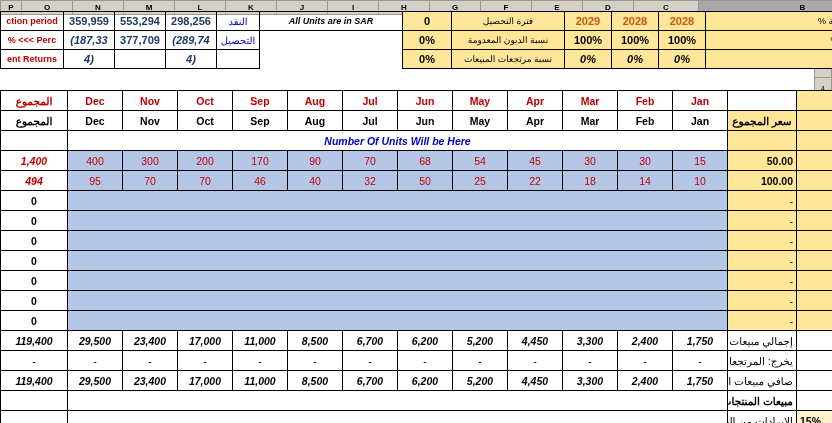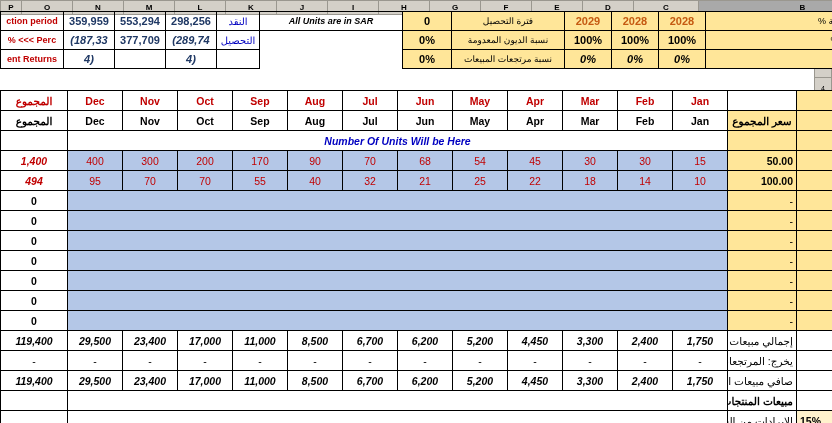--- a/index.html
+++ b/index.html
@@ -258,24 +258,24 @@
       <td class="b bluefill c red">15</td>
       <td class="b yel r bold">50.00</td>
       <td class="b yel r sm ar">اشتراك تحليل عقود عقار</td>
     </tr>
 
     <tr style="height:19px">
       <td class="b white c bold ital red">494</td>
       <td class="b bluefill c red">95</td>
       <td class="b bluefill c red">70</td>
       <td class="b bluefill c red">70</td>
-      <td class="b bluefill c red">55</td>
+      <td class="b bluefill c red">46</td>
       <td class="b bluefill c red">40</td>
       <td class="b bluefill c red">32</td>
-      <td class="b bluefill c red">21</td>
+      <td class="b bluefill c red">50</td>
       <td class="b bluefill c red">25</td>
       <td class="b bluefill c red">22</td>
       <td class="b bluefill c red">18</td>
       <td class="b bluefill c red">14</td>
       <td class="b bluefill c red">10</td>
       <td class="b yel r bold">100.00</td>
       <td class="b yel r sm ar">اشتراك تحليل عقود بلدن</td>
     </tr>
 
     <tr style="height:19px">

